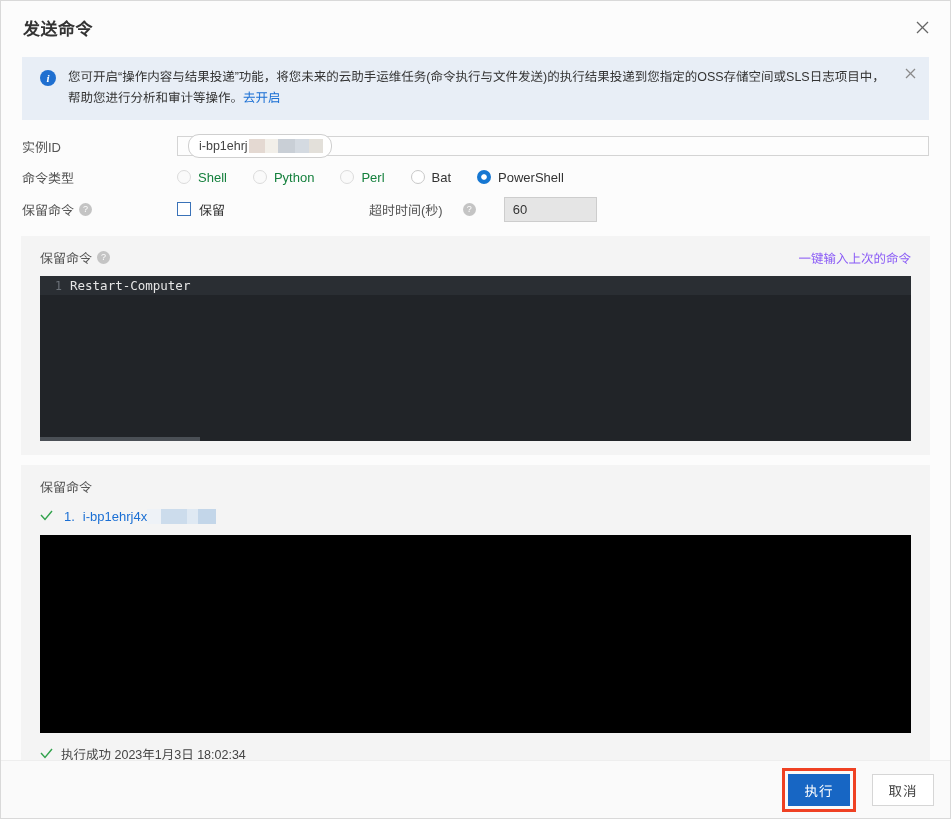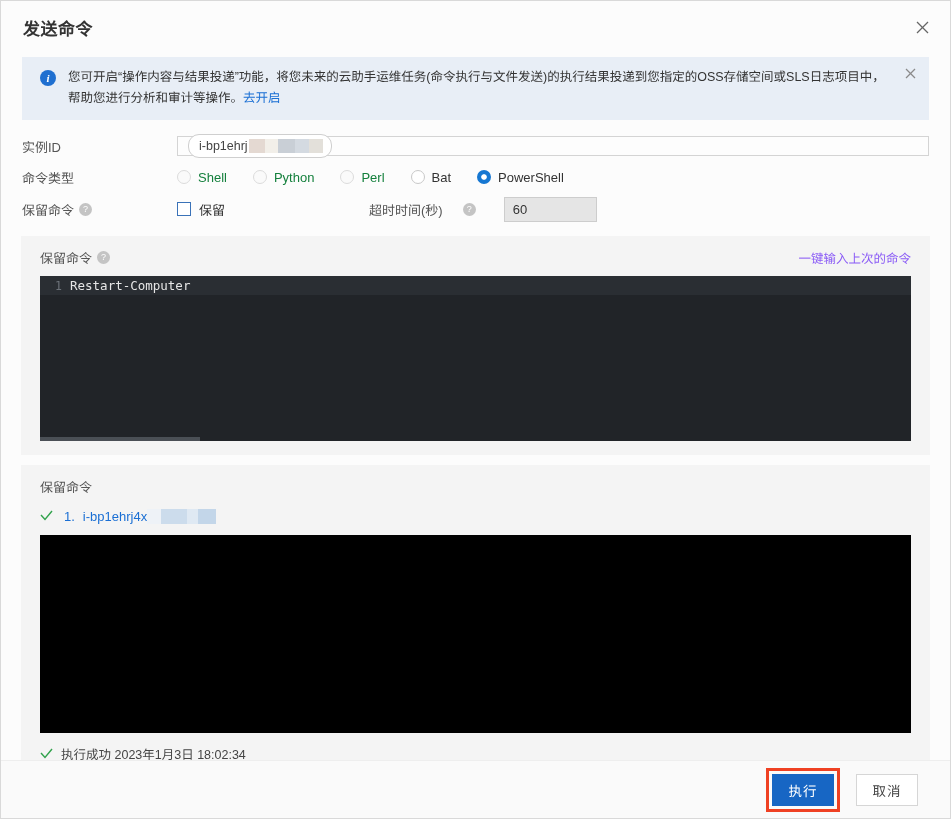--- a/index.html
+++ b/index.html
@@ -348,21 +348,21 @@
     position: absolute;
     left: 0;
     right: 0;
     bottom: 0;
     height: 58px;
     background: #fafafa;
     border-top: 1px solid #eee;
     display: flex;
     align-items: center;
     justify-content: flex-end;
-    padding-right: 32px;
+    padding-right: 16px;
     box-sizing: border-box;
     gap: 16px;
   }
   .btn-primary-wrap {
     border: 3px solid #ef4123;
     padding: 3px;
     display: inline-block;
     line-height: 0;
   }
   .btn-primary {

